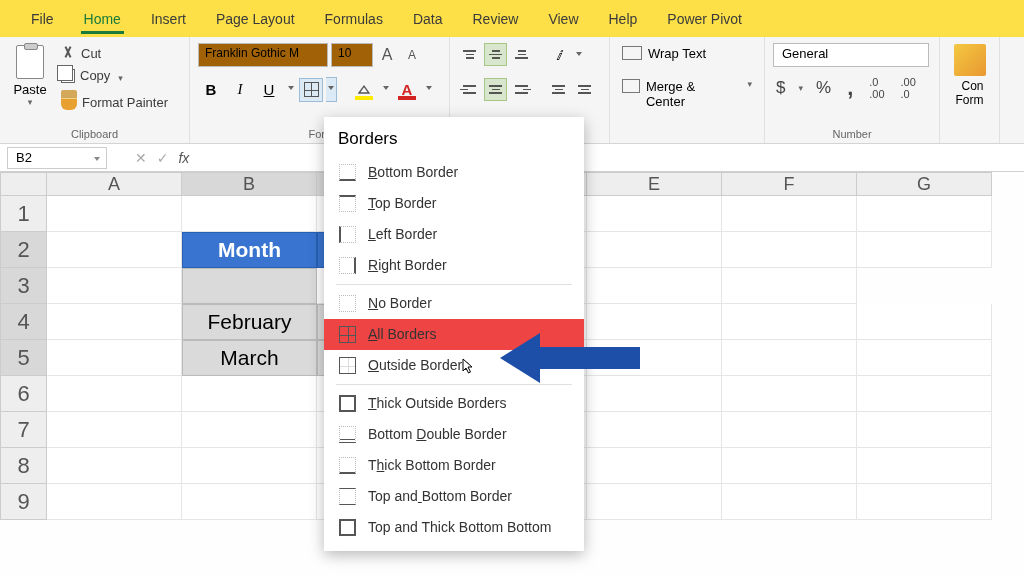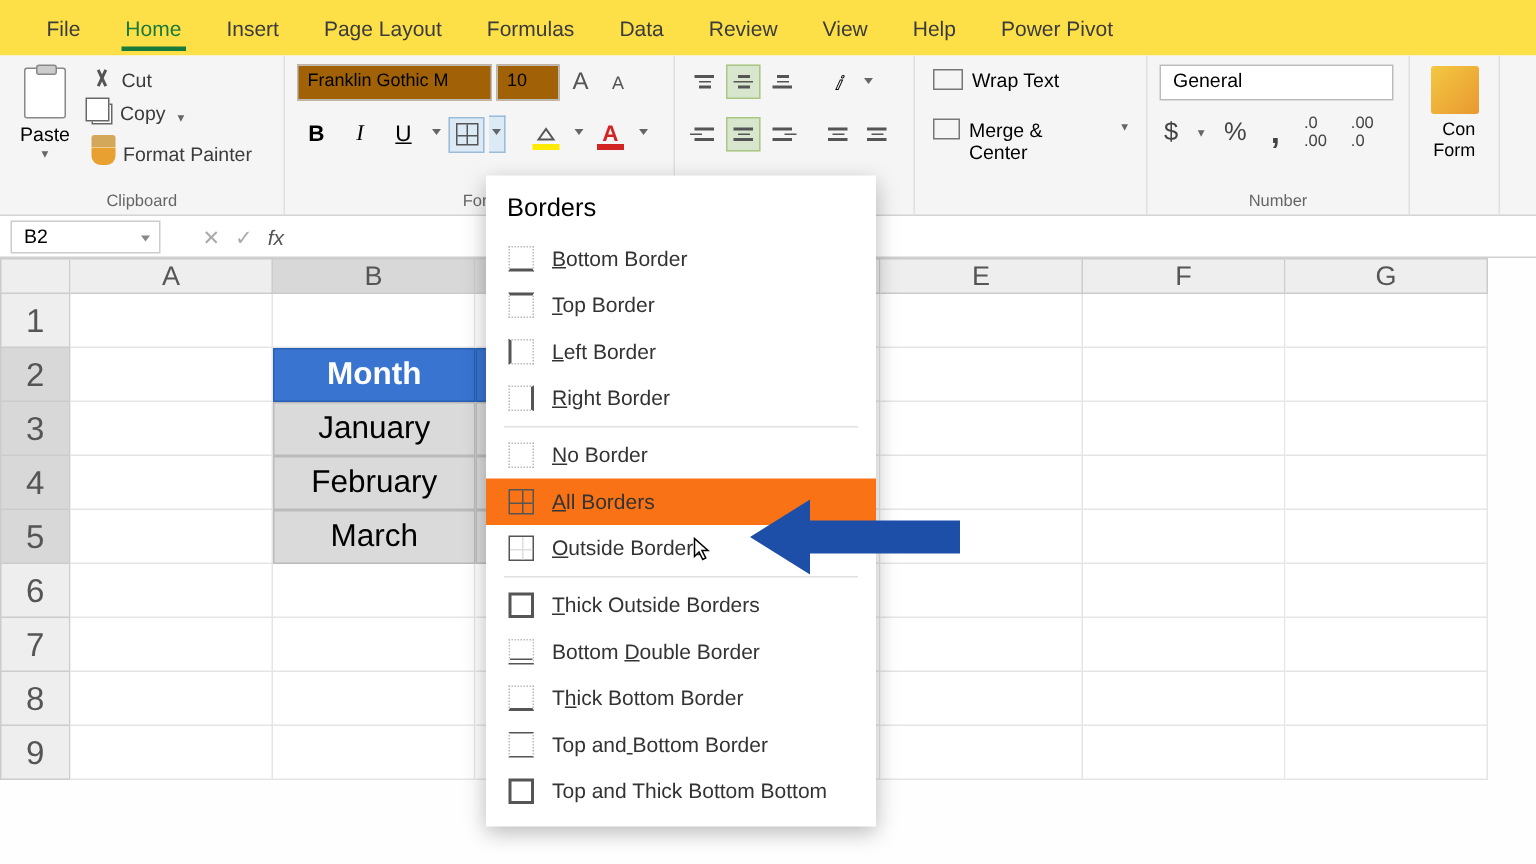--- a/index.html
+++ b/index.html
@@ -69,21 +69,21 @@
 .col-h.sel{background:#d8d8d8}
 .row{display:flex;height:36px}
 .row-h{width:47px;background:#eee;border:1px solid #ccc;border-top:none;display:flex;align-items:center;justify-content:center;font-size:22px;color:#555}
 .row-h.sel{background:#d8d8d8}
 .cell{width:135px;border:1px solid #e5e5e5;border-top:none;border-left:none;display:flex;align-items:center;justify-content:center;font-size:21px;background:#fff}
 .cell.hdr{background:#3874d0;color:#fff;font-weight:bold;border:1px solid #2860b5}
 .cell.sel{background:#dadada;font-weight:500;border:1px solid #bbb}
 .dropdown{position:absolute;left:324px;top:117px;width:260px;background:#fff;box-shadow:0 4px 14px rgba(0,0,0,0.28);padding:8px 0;z-index:100}
 .dd-title{font-size:17px;font-weight:normal;padding:4px 14px 8px;color:#000000}
 .dd-item{display:flex;align-items:flex-start;gap:12px;padding:7px 15px;font-size:14px;color:#333;cursor:pointer}
-.dd-item.hover{background:#f97316}
+.dd-item.hover{background:#ef4444}
 .dd-sep{height:1px;background:#e0e0e0;margin:3px 12px}
 .bi{width:17px;height:17px;position:relative;flex-shrink:0}
 .bi-bot{border-bottom:2px solid #555;border-top:1px dotted #bbb;border-left:1px dotted #bbb;border-right:1px dotted #bbb}
 .bi-top{border-top:2px solid #555;border-bottom:1px dotted #bbb;border-left:1px dotted #bbb;border-right:1px dotted #bbb}
 .bi-left{border-left:2px solid #555;border-top:1px dotted #bbb;border-bottom:1px dotted #bbb;border-right:1px dotted #bbb}
 .bi-right{border-right:2px solid #555;border-top:1px dotted #bbb;border-bottom:1px dotted #bbb;border-left:1px dotted #bbb}
 .bi-none{border:1px dotted #bbb}
 .bi-all{border:1.5px solid #555}
 .bi-all::before{content:'';position:absolute;left:50%;top:0;bottom:0;width:1px;background:#555}
 .bi-all::after{content:'';position:absolute;top:50%;left:0;right:0;height:1px;background:#555}
@@ -295,21 +295,20 @@
       <div class="cell hdr">Month</div>
       <div class="cell hdr"></div>
       <div class="cell"></div>
       <div class="cell"></div>
       <div class="cell"></div>
       <div class="cell"></div>
     </div>
   <div class="row">
       <div class="row-h sel">3</div>
       <div class="cell"></div>
-      <div class="cell sel">January</div>
       <div class="cell sel"></div>
       <div class="cell"></div>
       <div class="cell"></div>
       <div class="cell"></div>
       <div class="cell"></div>
     </div>
   <div class="row">
       <div class="row-h sel">4</div>
       <div class="cell"></div>
       <div class="cell sel">February</div>

